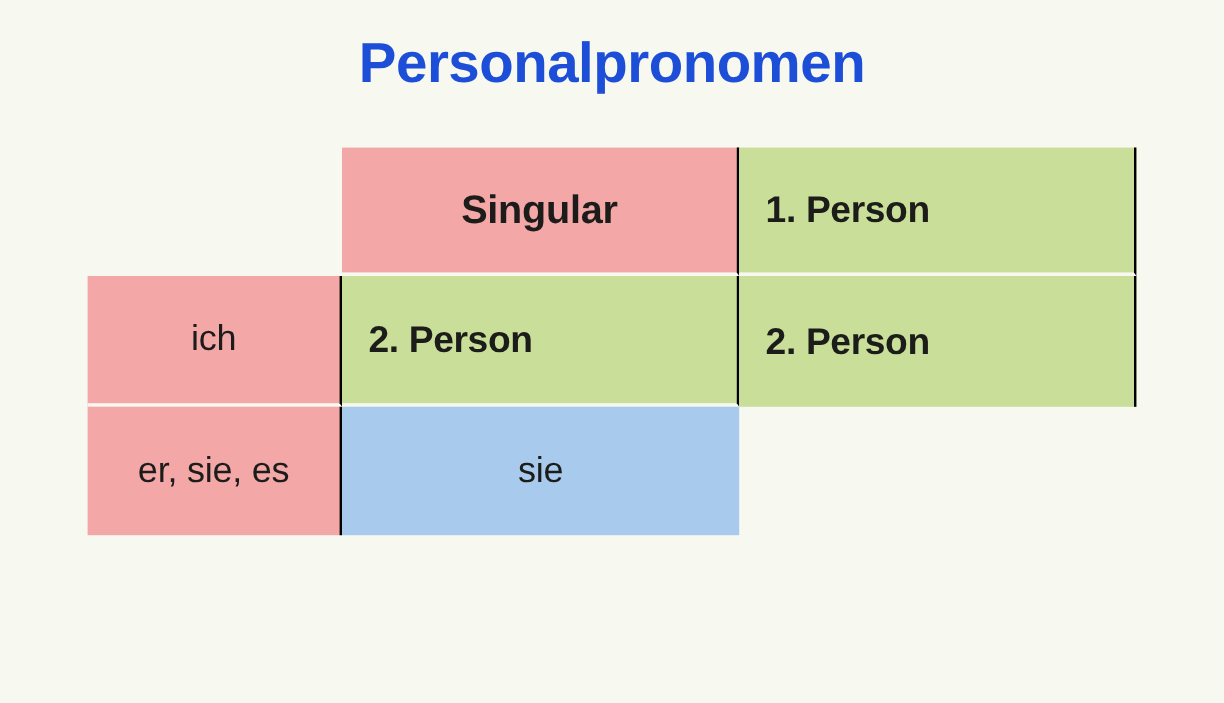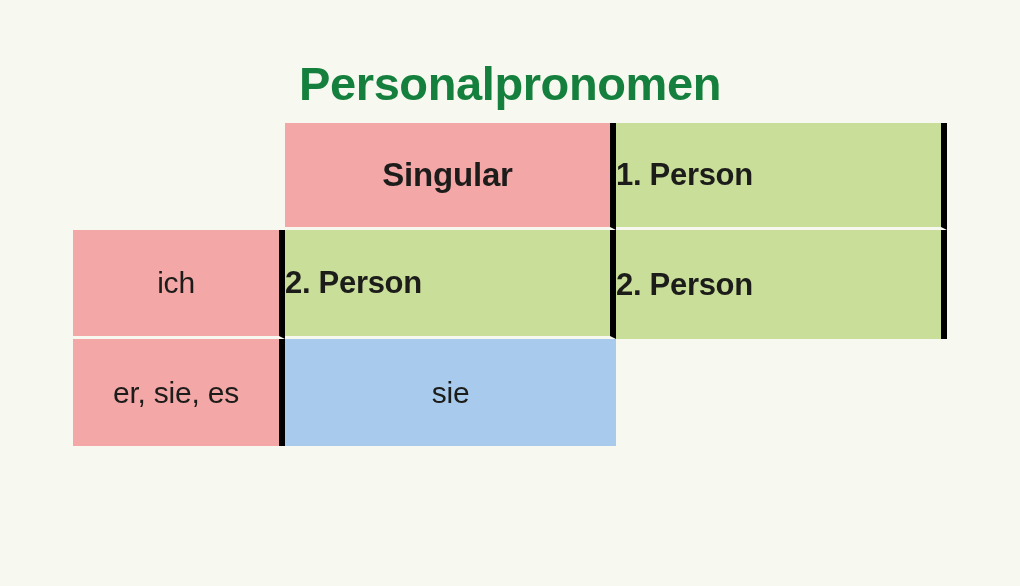--- a/index.html
+++ b/index.html
@@ -17,23 +17,22 @@
 
   #page-title {
     position: absolute;
     left: 0;
     top: 26px;
     width: 1020px;
     text-align: center;
     font-size: 47px;
     font-weight: bold;
     letter-spacing: -0.4px;
-    color: #15803d;
+    color: #1d4ed8;
     line-height: 1.1;
-    margin-top: 32px;
   }
 
   #pronoun-table {
     position: absolute;
     left: 73px;
     top: 123px;
     width: 874px;
     height: 430px;
     display: grid;
     grid-template-columns: 212px 331px 331px;
@@ -41,21 +40,21 @@
     gap: 0;
   }
 
   .cell {
     box-sizing: border-box;
     display: flex;
     align-items: center;
     justify-content: center;
     font-size: 30px;
     color: #1c1c1a;
-    border-right: 6px solid #000000;
+    border-right: 2px solid #000000;
     border-bottom: 3px solid #f7f8f0;
     overflow: hidden;
     white-space: nowrap;
   }
 
   .cell.last-col { border-right: none; }
   .cell.last-row { border-bottom: none; }
 
   .corner-cell {
     background: transparent;
@@ -67,20 +66,21 @@
     font-weight: bold;
     font-size: 33px;
     letter-spacing: -0.2px;
   }
 
   .row-label-cell {
     background: #c9de98;
     font-weight: bold;
     font-size: 31px;
     justify-content: flex-start;
+    padding-left: 22px;
     letter-spacing: -0.3px;
   }
 
   .sing-cell { background: #f3a7a7; }
   .plur-cell { background: #a8cbed; }
 
   .body-cell {
     font-weight: normal;
     letter-spacing: -0.2px;
   }

